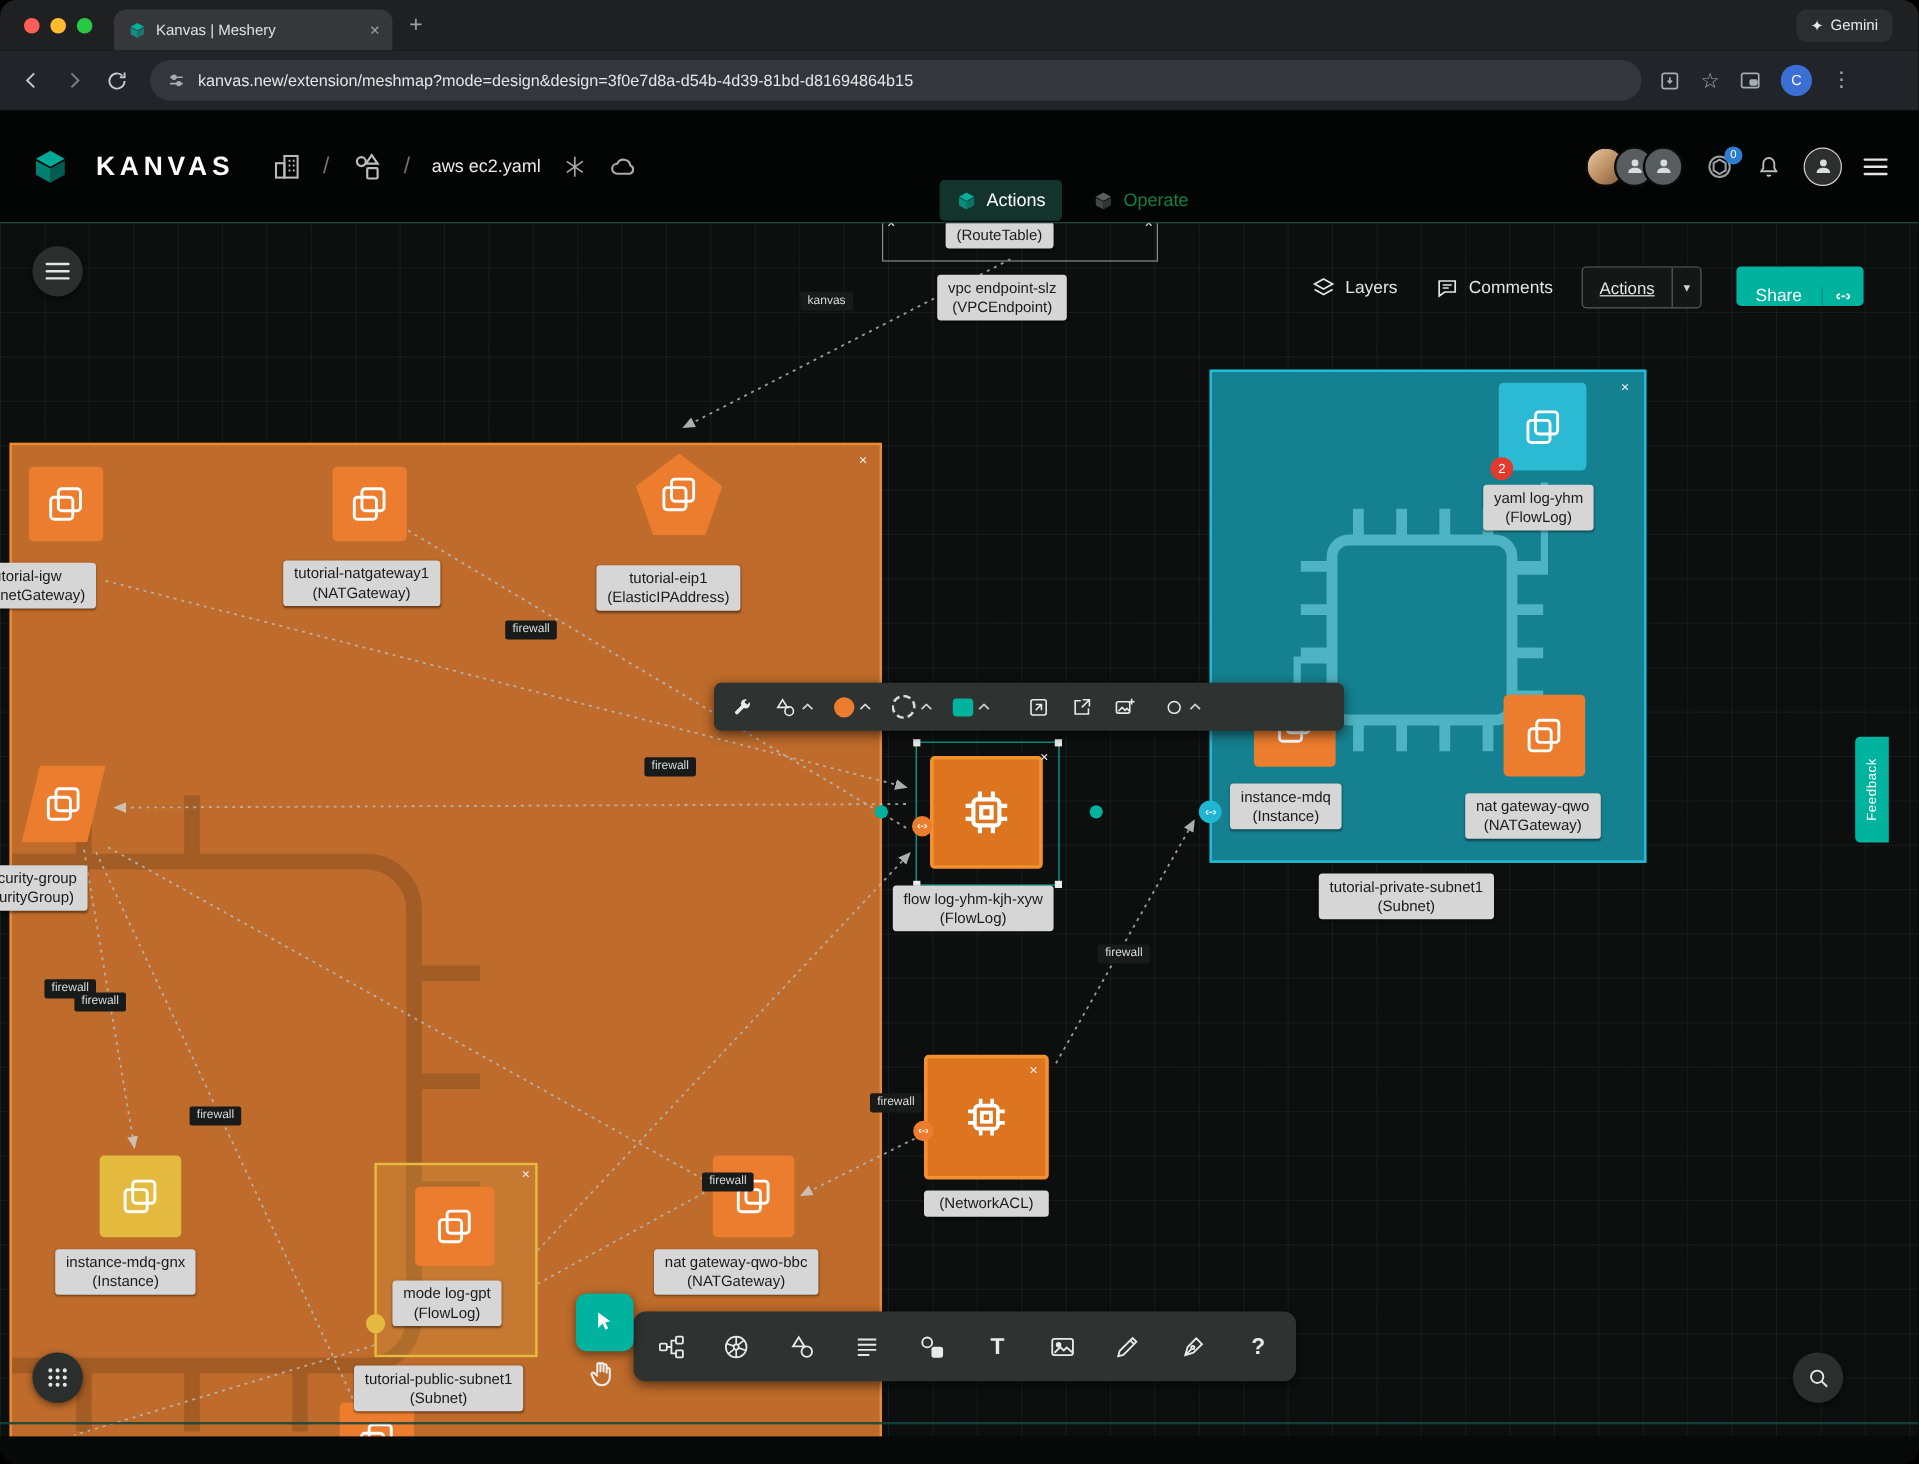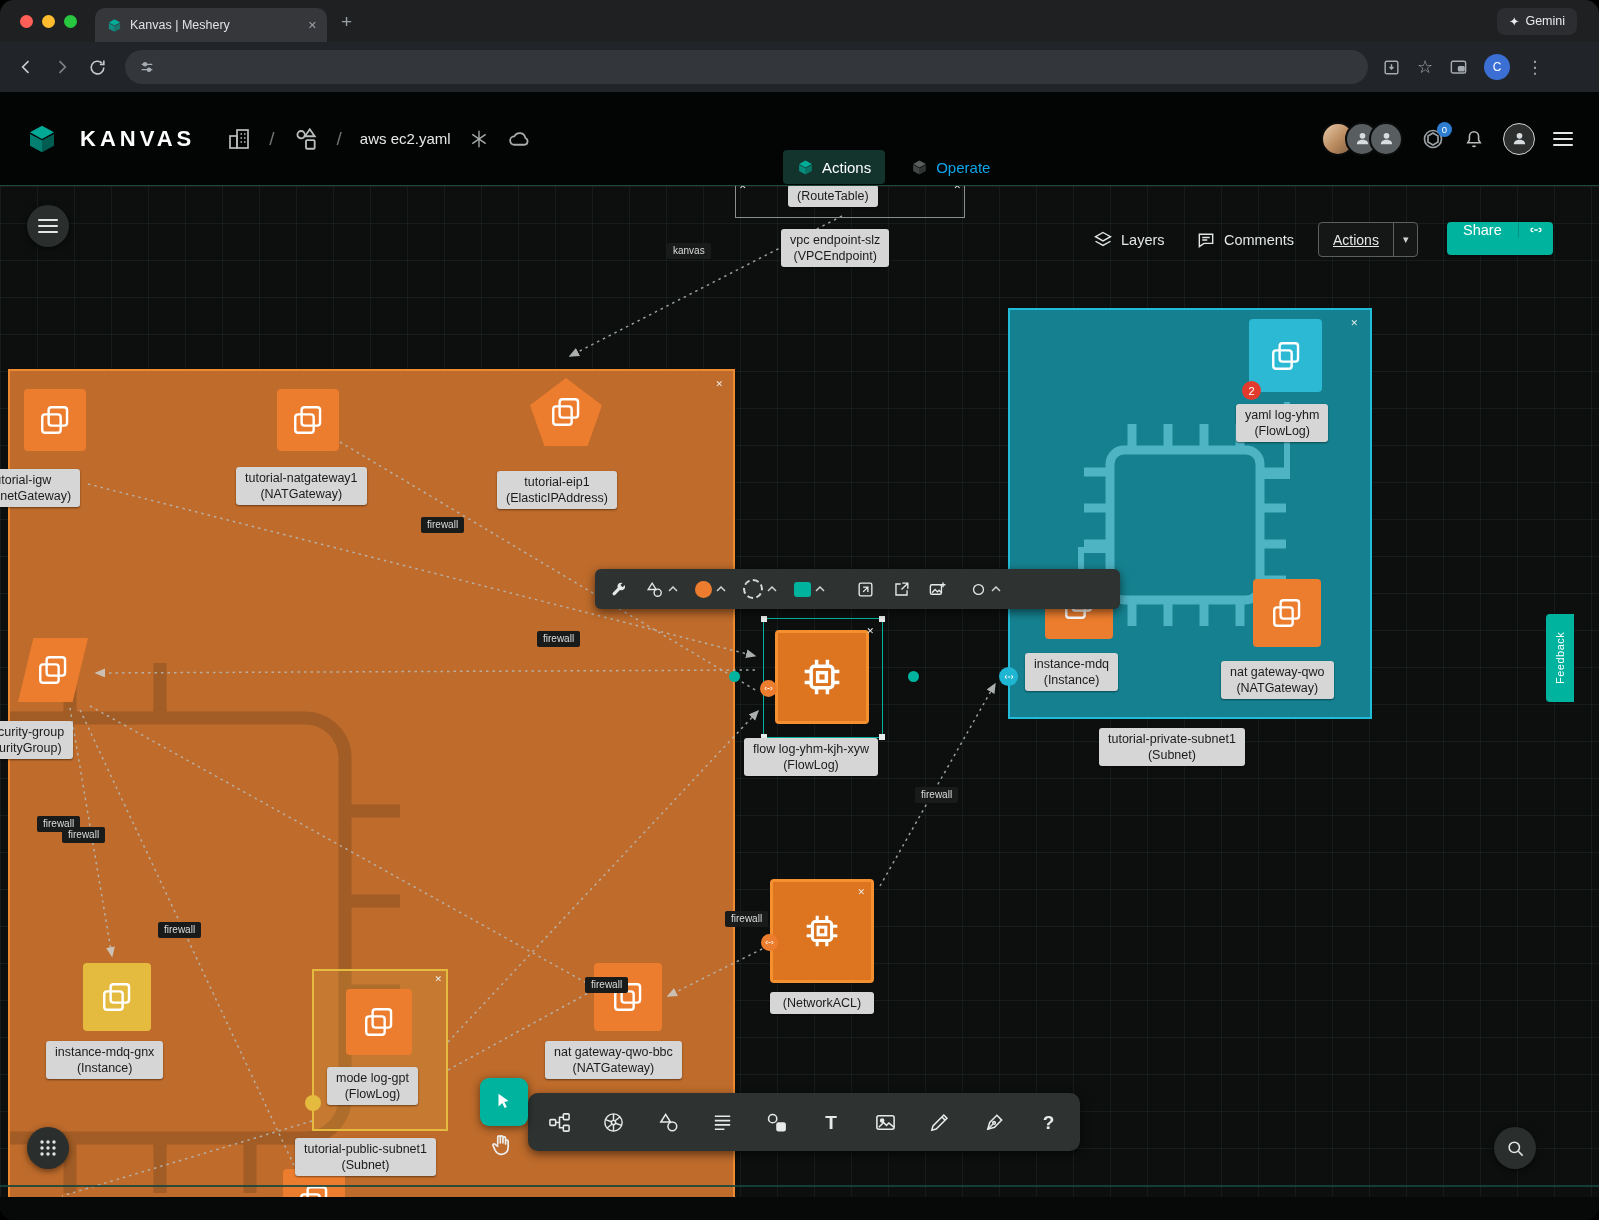--- a/index.html
+++ b/index.html
@@ -38,42 +38,42 @@
   .av.photo{background:linear-gradient(135deg,#e8c9a8 0%,#b98a5e 55%,#7c5a3e 100%);}
   .badge-wrap{position:relative;}
   .blue-badge{position:absolute;top:-5px;right:-7px;width:15px;height:15px;border-radius:50%;background:#2d7dd2;color:#fff;font-size:9.5px;display:flex;align-items:center;justify-content:center;}
   .burger{display:flex;flex-direction:column;gap:4px;}
   .burger i{display:block;width:20px;height:2px;background:#e4e6e5;border-radius:1px;}
 
   
   .modebar{position:absolute;left:783px;top:150px;display:flex;gap:12px;z-index:8;}
   .mode-pill{height:34px;display:flex;align-items:center;gap:8px;padding:0 14px;border-radius:4px;font-size:15px;}
   .mode-pill.active{background:#13332d;color:#fff;}
-  .mode-pill.inactive{color:#0ea5e9;}
+  .mode-pill.inactive{color:#15803d;}
 
   
   .canvas{position:absolute;left:0;top:185px;width:1599px;height:1035px;overflow:hidden;border-top:1px solid #1d473f;
     background-color:#0c0f0e;
     background-image:linear-gradient(rgba(62,74,69,.22) 1px,transparent 1px),linear-gradient(90deg,rgba(62,74,69,.22) 1px,transparent 1px);
     background-size:37px 37px;}
   .edges{position:absolute;left:0;top:0;z-index:2;pointer-events:none;}
   .region{position:absolute;z-index:1;overflow:hidden;}
   .chip{position:absolute;background:#d6d6d6;color:#1b1b1b;font-size:12.5px;line-height:1.28;padding:3px 9px;border-radius:3px;text-align:center;white-space:nowrap;z-index:4;box-shadow:0 1px 2px rgba(0,0,0,.45);}
   .edge-chip{position:absolute;background:#191b1a;color:#dcdcdc;font-size:10px;line-height:1;padding:3px 6px;border-radius:2px;z-index:4;}
   .res{position:absolute;display:flex;align-items:center;justify-content:center;z-index:3;color:#fff;border-radius:4px;}
   .res svg{width:34px;height:34px;}
   .xmark{position:absolute;color:#ececec;font-size:9px;line-height:1;z-index:6;}
   .dot{position:absolute;border-radius:50%;z-index:5;display:flex;align-items:center;justify-content:center;}
   .corner{position:absolute;width:6px;height:6px;background:#e9ecea;z-index:6;}
   .fab{position:absolute;width:42px;height:42px;border-radius:50%;background:#2a2e2d;display:flex;align-items:center;justify-content:center;z-index:7;box-shadow:0 2px 6px rgba(0,0,0,.5);}
   .ctl{position:absolute;display:flex;align-items:center;gap:8px;color:#e2e6e4;font-size:14.5px;z-index:7;}
   .actions-btn{position:absolute;display:flex;align-items:stretch;height:33px;background:#151616;border:1px solid #5c5f5e;border-radius:4px;color:#e6e8e7;font-size:14px;z-index:7;}
   .actions-btn .lbl{display:flex;align-items:center;padding:0 14px;text-decoration:underline;}
   .actions-btn .caret{display:flex;align-items:center;padding:0 9px;border-left:1px solid #5c5f5e;font-size:11px;color:#cfd3d1;}
-  .share-btn{position:absolute;display:flex;align-items:flex-start;height:33px;background:#00B39F;border-radius:4px;color:#fff;font-size:14.5px;z-index:7;box-shadow:0 1px 4px rgba(0,0,0,.4);}
+  .share-btn{position:absolute;display:flex;align-items:flex-end;height:33px;background:#00B39F;border-radius:4px;color:#fff;font-size:14.5px;z-index:7;box-shadow:0 1px 4px rgba(0,0,0,.4);}
   .share-btn .lbl{display:flex;align-items:center;padding:0 16px;}
   .share-btn .link{display:flex;align-items:center;padding:0 9px;border-left:1px solid rgba(0,0,0,.18);}
   .feedback{position:absolute;background:#00B39F;color:#fff;font-size:11px;writing-mode:vertical-rl;transform:rotate(180deg);display:flex;align-items:center;justify-content:center;border-radius:0 4px 4px 0;z-index:7;letter-spacing:.5px;}
   .toolbar{position:absolute;background:#2e3331;border-radius:6px;display:flex;align-items:center;z-index:9;box-shadow:0 3px 10px rgba(0,0,0,.55);}
   .toolbar .grp{display:flex;align-items:center;gap:4px;}
   .chev svg{width:10px;height:6px;}
   .bbar-ic{width:46px;display:flex;align-items:center;justify-content:center;color:#e8eae9;}
   .tletter{font-size:19px;font-weight:bold;color:#e8eae9;line-height:1;}
   .cursor-btn{position:absolute;width:48px;height:48px;background:#00B39F;border-radius:9px;display:flex;align-items:center;justify-content:center;z-index:10;box-shadow:0 2px 8px rgba(0,0,0,.5);}
   .statusbar{position:absolute;left:0;right:0;top:1011px;height:24px;background:#070909;z-index:5;}
@@ -162,20 +162,21 @@
         </svg>
       </span>
     <div class="omnibox">
       <span class="ic">
           <svg width="16" height="16" viewBox="0 0 24 24" fill="none" stroke="#a7acb1" stroke-width="2">
             <path d="M4 8h16M4 16h16"></path>
             <circle cx="9" cy="8" r="2.4" fill="#a7acb1"></circle>
             <circle cx="15" cy="16" r="2.4" fill="#a7acb1"></circle>
           </svg>
         </span>
+      <span class="url-text">kanvas.new/extension/meshmap?mode=design&amp;design=3f0e7d8a-d54b-4d39-81bd-d81694864b15</span>
     </div>
     <div class="chrome-right">
       <span class="ic">
           <svg width="19" height="19" viewBox="0 0 24 24" fill="none" stroke="#a7acb1" stroke-width="1.8">
             <rect x="4" y="4" width="16" height="16" rx="2"></rect>
             <path d="M12 8v6M9.5 11.5L12 14l2.5-2.5"></path>
           </svg>
         </span>
       <span class="ic" style="font-size:18px;color:#a7acb1">☆</span>
       <span class="ic">

